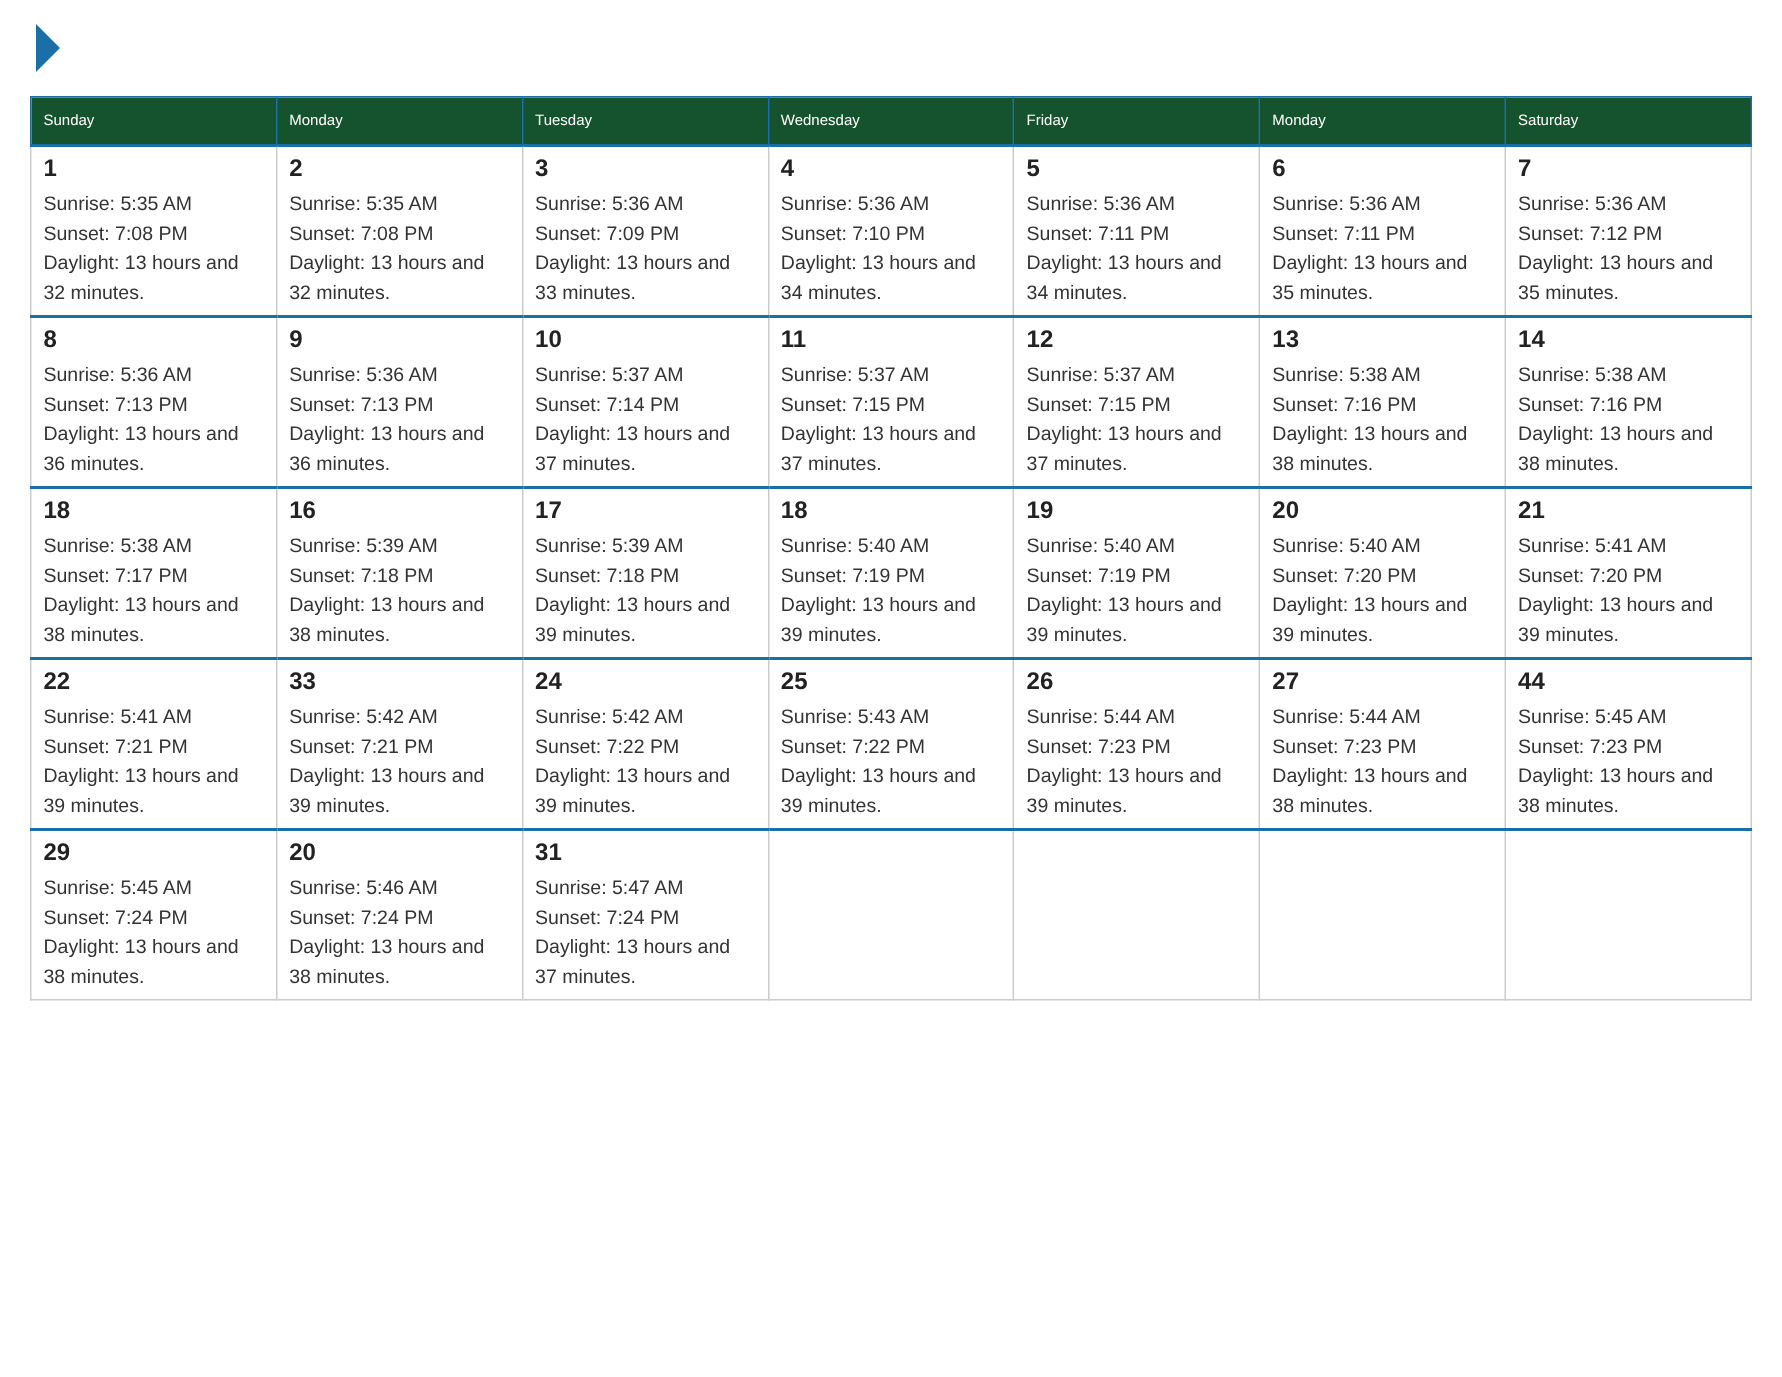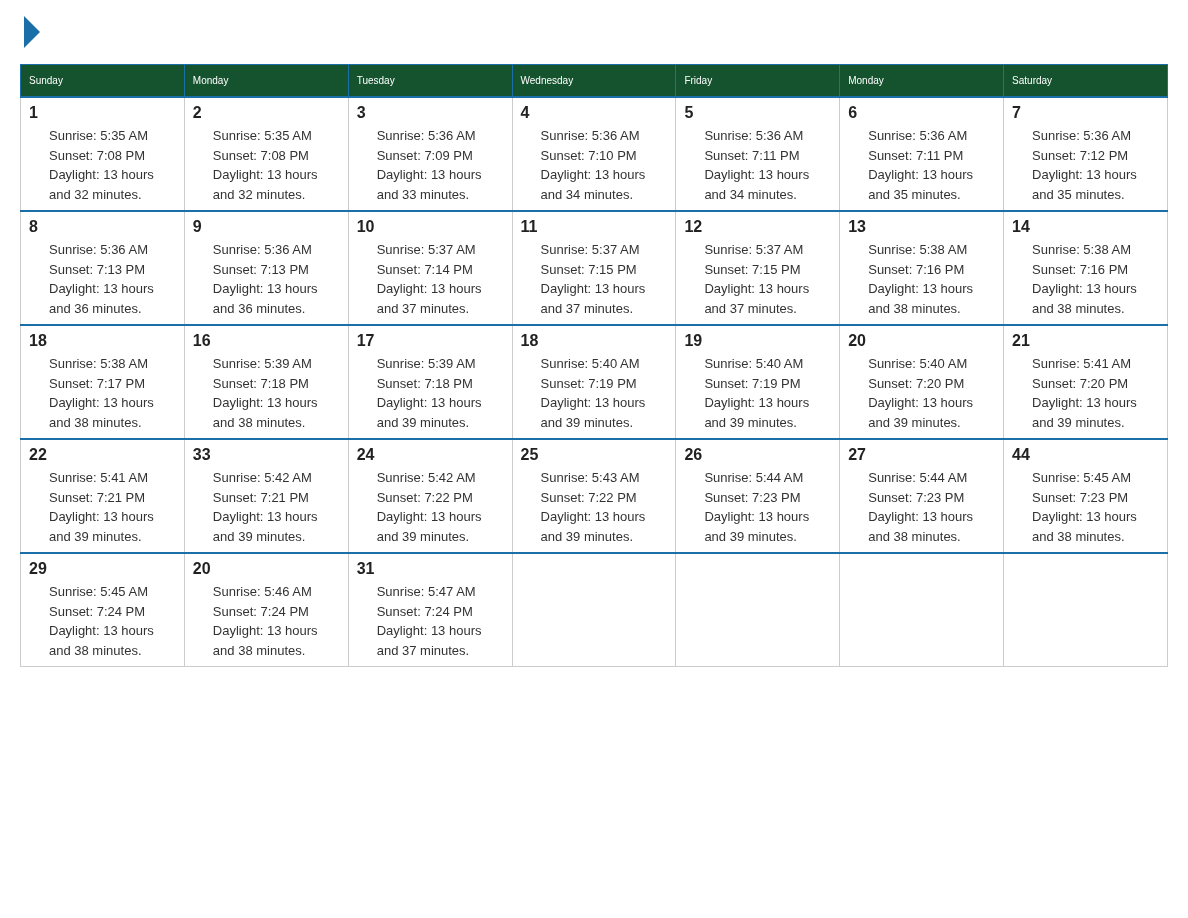--- a/index.html
+++ b/index.html
@@ -88,21 +88,20 @@
       font-size: 16px;
       font-weight: bold;
       color: #222;
       display: block;
       margin-bottom: 4px;
     }
     .day-info {
       font-size: 13px;
       line-height: 1.5;
       color: #333;
-      margin-left: 20px;
     }
     .empty-cell {
       border: 1px solid #ccc;
       border-top: 2px solid #1a6fa8;
       background: #fff;
     }
     tbody tr:last-child td {
       height: 100px;
     }
   </style>

